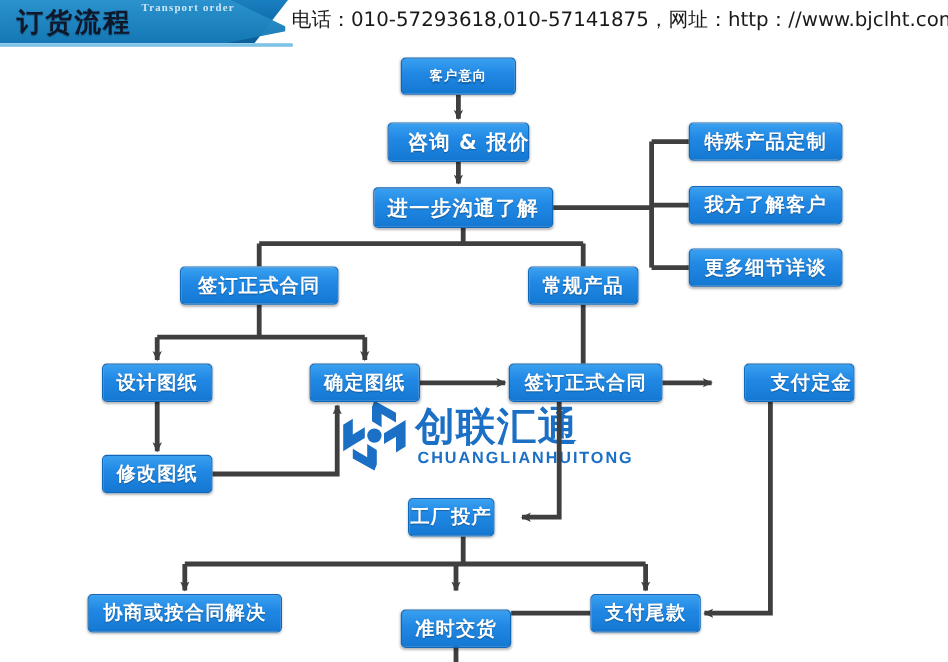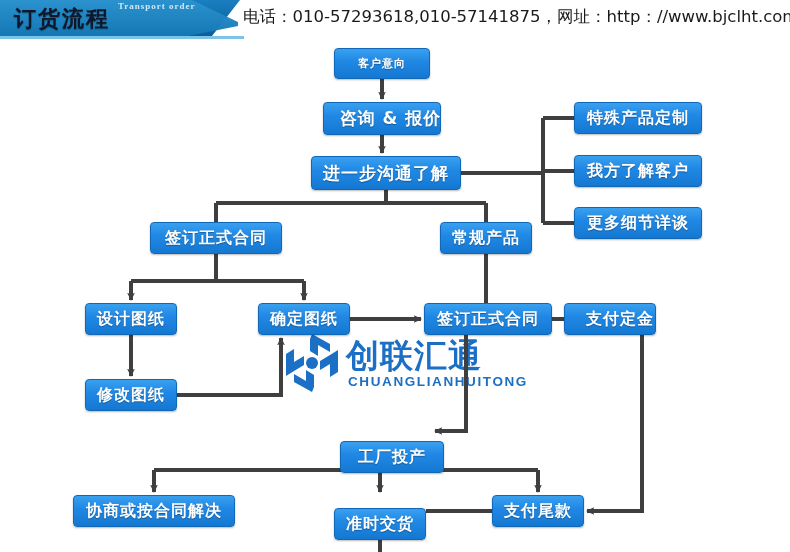--- a/index.html
+++ b/index.html
@@ -219,22 +219,22 @@
         <div class="node" style="left: 323px; top: 60px; width: 118px; height: 33px; font-size: 17px; padding-left: 17px;">咨询 &amp; 报价</div>
         <div class="node" style="left: 311px; top: 114px; width: 150px; height: 34px; font-size: 17px;">进一步沟通了解</div>
         <div class="node" style="left: 574px; top: 60px; width: 128px; height: 32px; font-size: 16px;">特殊产品定制</div>
         <div class="node" style="left: 574px; top: 113px; width: 128px; height: 32px; font-size: 16px;">我方了解客户</div>
         <div class="node" style="left: 574px; top: 165px; width: 128px; height: 32px; font-size: 16px;">更多细节详谈</div>
         <div class="node" style="left: 150px; top: 180px; width: 132px; height: 32px; font-size: 16px;">签订正式合同</div>
         <div class="node" style="left: 440px; top: 180px; width: 92px; height: 32px; font-size: 16px;">常规产品</div>
         <div class="node" style="left: 85px; top: 261px; width: 92px; height: 32px; font-size: 16px;">设计图纸</div>
         <div class="node" style="left: 258px; top: 261px; width: 92px; height: 32px; font-size: 16px;">确定图纸</div>
         <div class="node" style="left: 424px; top: 261px; width: 128px; height: 32px; font-size: 16px;">签订正式合同</div>
-        <div class="node" style="left: 564px; top: 261px; width: 92px; height: 32px; font-size: 16px; padding-left: 20px;">支付定金</div>
+        <div class="node" style="left: 620px; top: 261px; width: 92px; height: 32px; font-size: 16px; padding-left: 20px;">支付定金</div>
         <div class="node" style="left: 85px; top: 337px; width: 92px; height: 32px; font-size: 16px;">修改图纸</div>
-        <div class="node" style="left: 340px; top: 373px; width: 104px; height: 32px; font-size: 16px; margin-top: 26px;">工厂投产</div>
+        <div class="node" style="left: 340px; top: 373px; width: 72px; height: 32px; font-size: 16px;">工厂投产</div>
         <div class="node" style="left: 73px; top: 453px; width: 162px; height: 32px; font-size: 16px;">协商或按合同解决</div>
         <div class="node" style="left: 334px; top: 453px; width: 92px; height: 32px; font-size: 16px; margin-top: 13px;">准时交货</div>
         <div class="node" style="left: 492px; top: 453px; width: 92px; height: 32px; font-size: 16px;">支付尾款</div>
       </div>
 
   </div>
 </div>
 
 </body></html>

